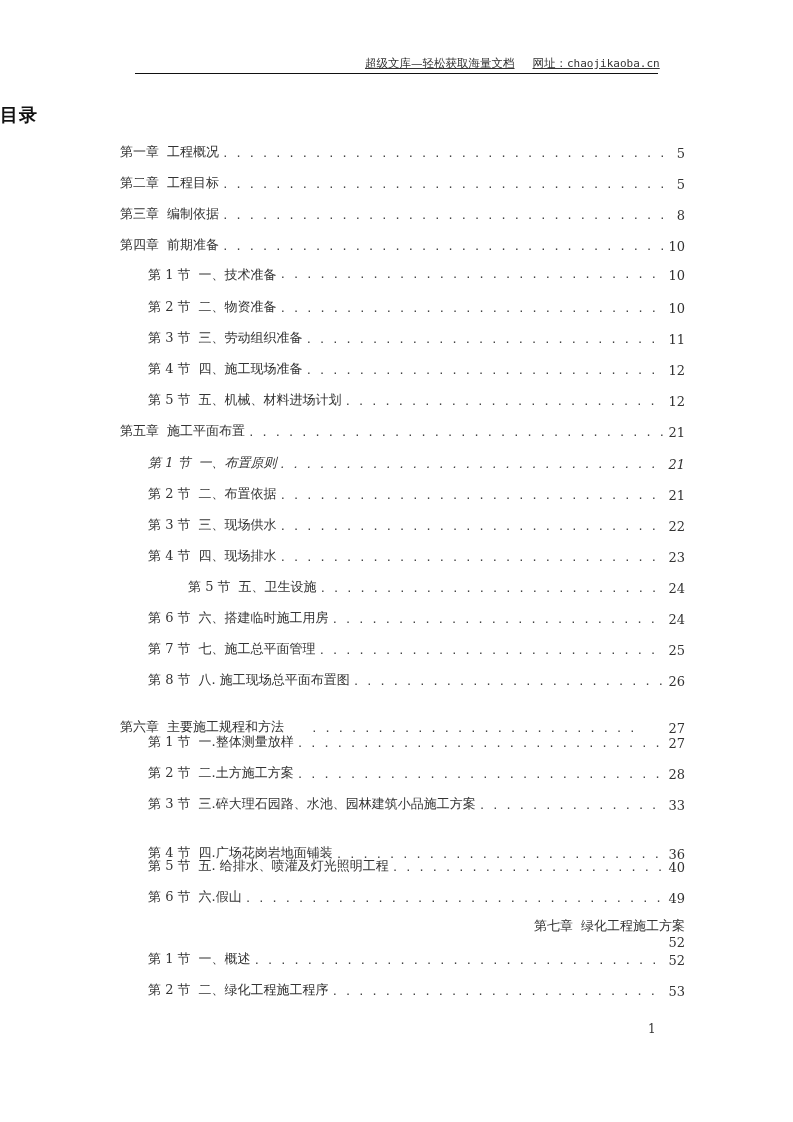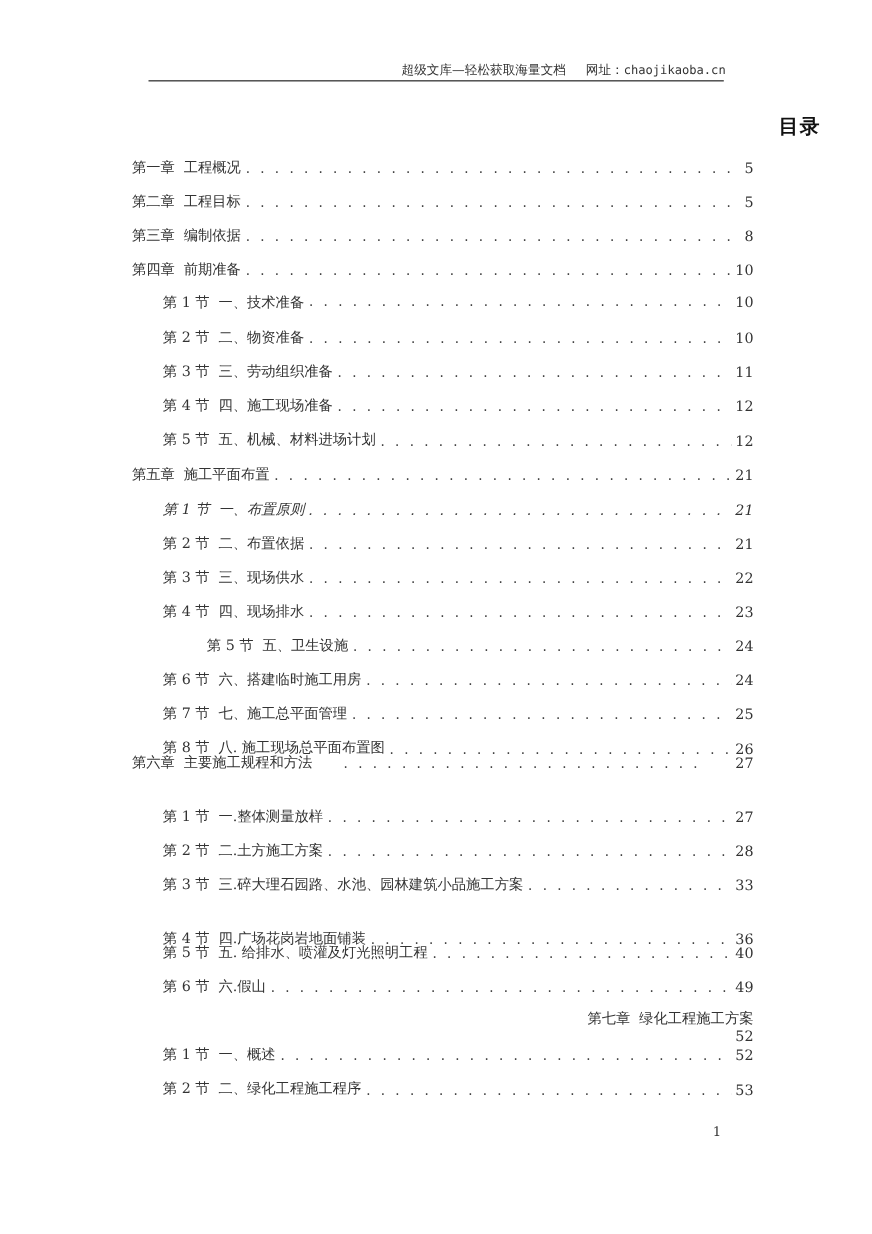--- a/index.html
+++ b/index.html
@@ -1,24 +1,24 @@
 <!DOCTYPE html>
 <html><head>
 <meta charset="utf-8">
 <style>
   html, body { margin: 0; padding: 0; background: #ffffff; }
   body { width: 793px; height: 1122px; position: relative; overflow: hidden;
          font-family: "DejaVu Serif", "Liberation Serif", serif; color: #222; }
   .header-text { position: absolute; left: 365px; top: 56px; width: 293px; height: 18px;
-                 font-size: 11.5px; color: #333; white-space: nowrap; text-align: left; }
+                 font-size: 11.5px; color: #333; white-space: nowrap; text-align: left; text-decoration: underline; }
   .header-text .site { font-family: "DejaVu Sans Mono", "Liberation Mono", monospace; font-size: 11px; }
   .header-text .gap { display: inline-block; width: 18px; }
   .header-rule { position: absolute; left: 135px; top: 73px; width: 523px; height: 0;
                  border-top: 1.3px solid #111; }
-  .toc-title { position: absolute; left: 0; width: 746px; top: 103px; text-align: right;
+  .toc-title { position: absolute; left: 0; width: 746px; top: 103px; text-align: left;
                font-family: "DejaVu Sans", "Liberation Sans", sans-serif; font-weight: bold;
                font-size: 18px; color: #111; letter-spacing: 1px; }
   .toc { position: absolute; left: 0; top: 141px; width: 793px; }
   .row { position: absolute; height: 20px; display: flex; align-items: flex-end;
          font-size: 13px; color: #333; right: 108px; }
   .row.chapter { left: 120px; }
   .row.section { left: 148px; }
   .row .label { white-space: nowrap; flex: 0 0 auto; }
   .row .label .num { margin-right: 8px; }
   .row .leader { flex: 1 1 auto; overflow: hidden; white-space: nowrap; margin: 0 3px;
@@ -122,21 +122,21 @@
     <div class="row section" style="top: 496.8px;">
       <span class="label"><span class="num">第 7 节</span><span>七、施工总平面管理</span></span>
       <span class="leader"></span>
       <span class="page">25</span>
     </div>
     <div class="row section" style="top: 527.85px;">
       <span class="label"><span class="num">第 8 节</span><span>八. 施工现场总平面布置图</span></span>
       <span class="leader"></span>
       <span class="page">26</span>
     </div>
-    <div class="row chapter" style="top: 541px; gap: 24px;">
+    <div class="row chapter" style="top: 575px; gap: 24px;">
       <span class="label"><span class="num">第六章</span><span>主要施工规程和方法</span></span>
       <span class="leader"></span>
       <span class="page">27</span>
     </div>
     <div class="row section" style="top: 589.95px;">
       <span class="label"><span class="num">第 1 节</span><span>一.整体测量放样</span></span>
       <span class="leader"></span>
       <span class="page">27</span>
     </div>
     <div class="row section" style="top: 621px;">

